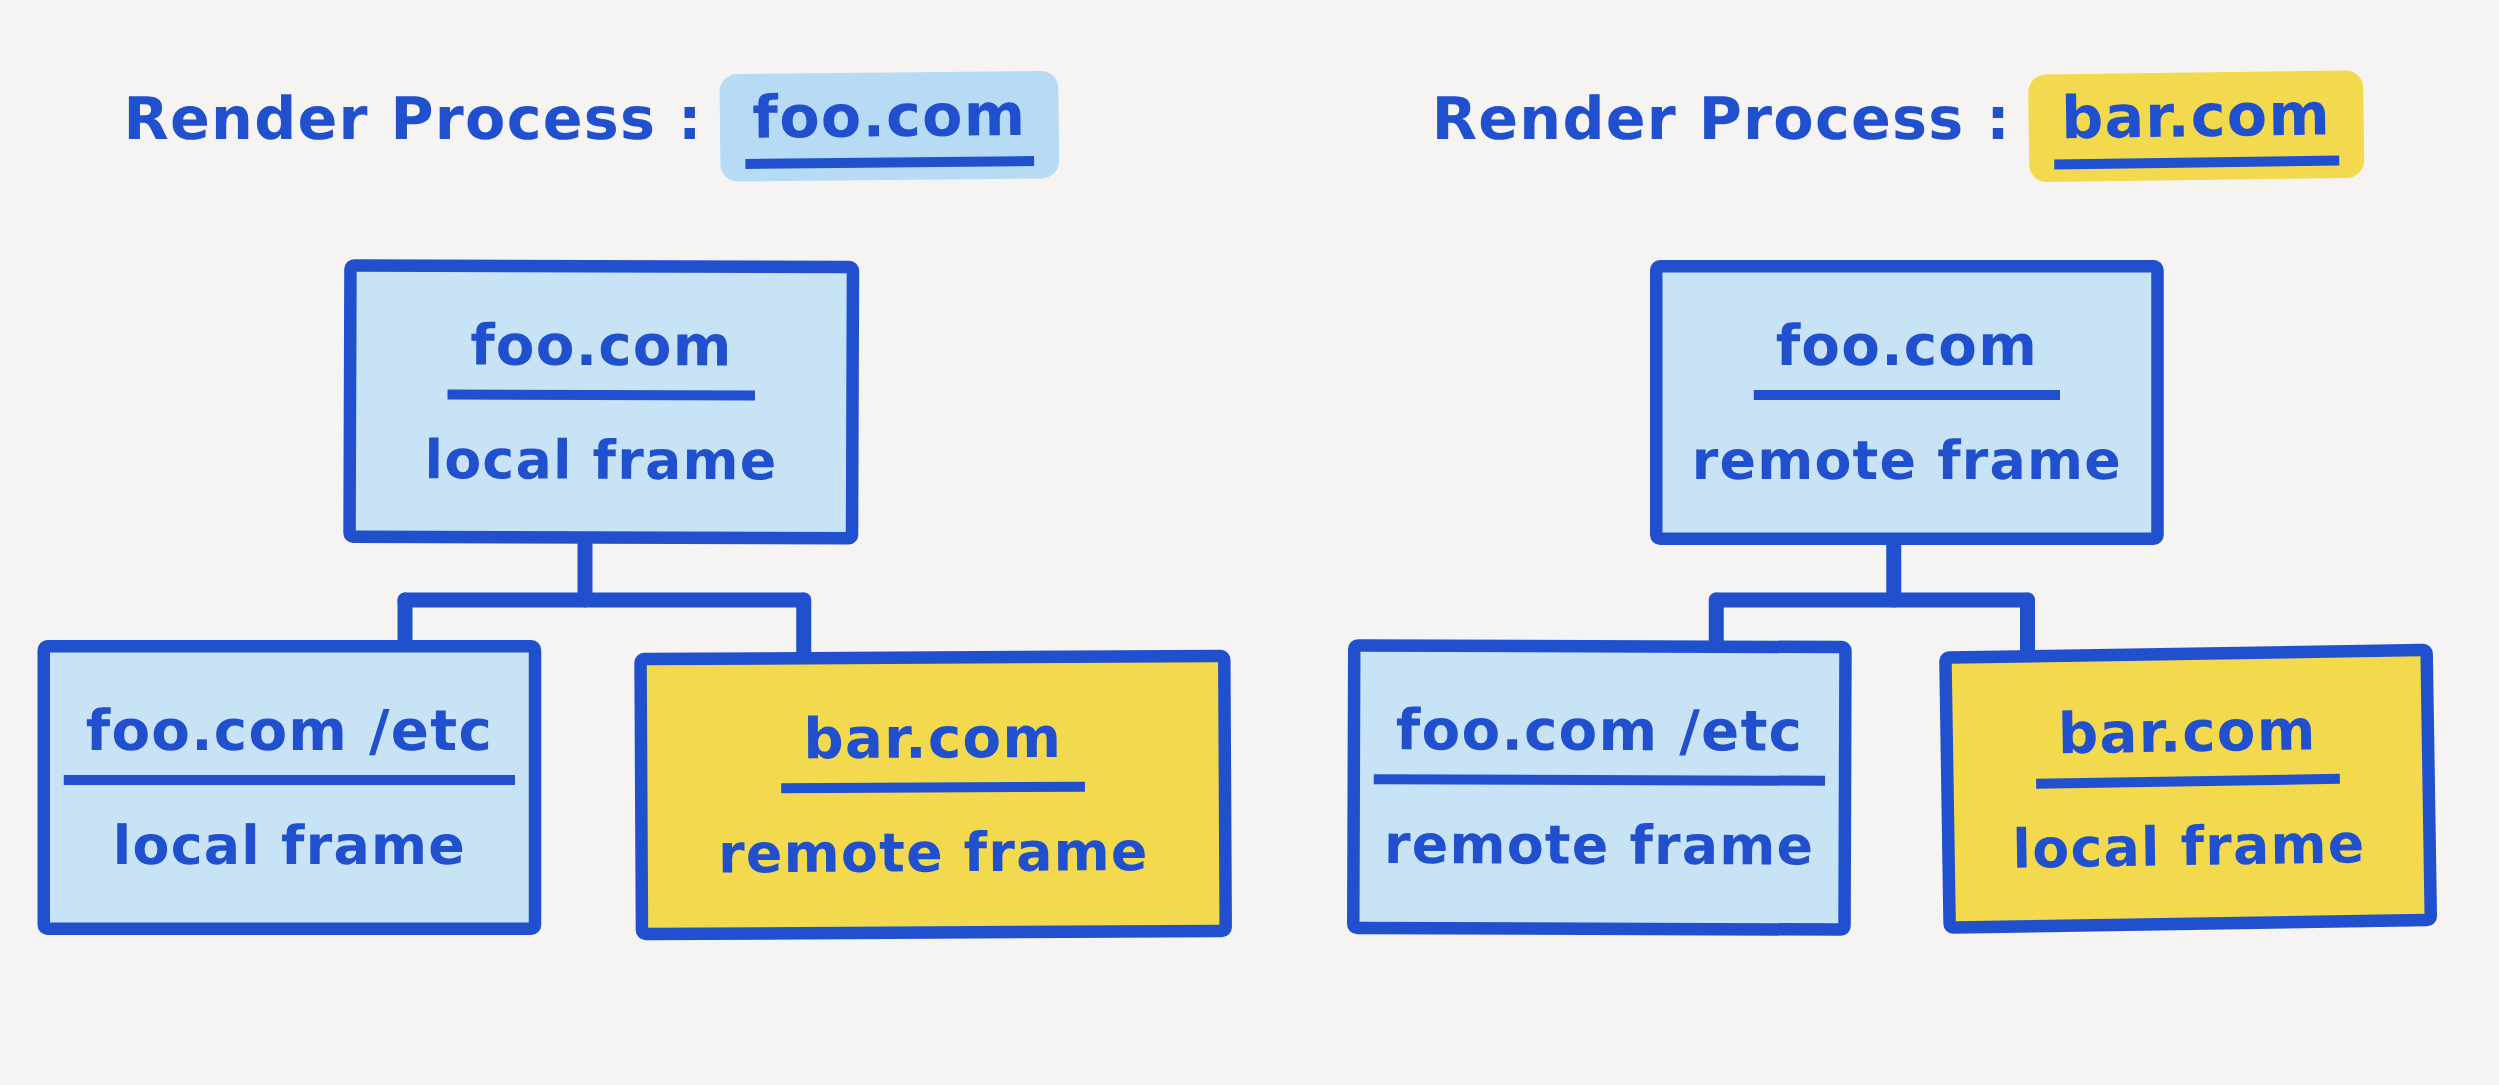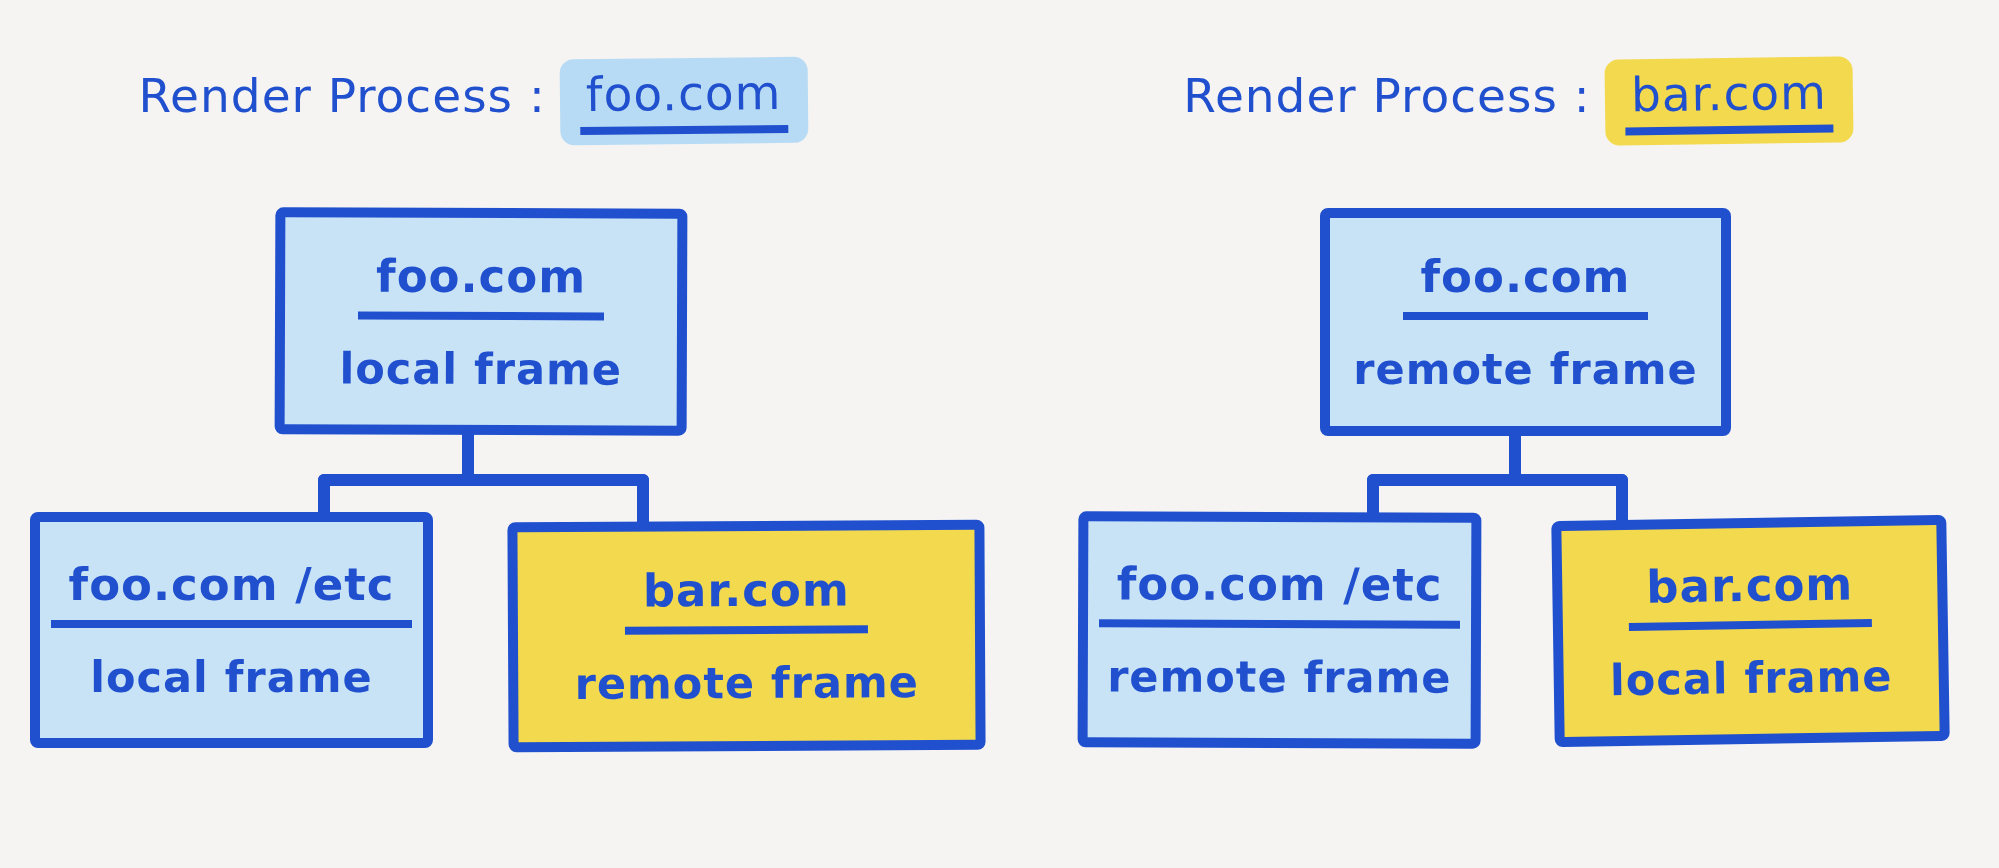--- a/index.html
+++ b/index.html
@@ -13,21 +13,21 @@
   html,body{margin:0;padding:0;}
   body{background:var(--bg);font-family:"DejaVu Sans",sans-serif;}
   .canvas{
     position:relative;width:1999px;height:868px;background:var(--bg);
     overflow:hidden;color:var(--ink);
   }
   
   .title{
     position:absolute;top:58px;width:720px;
     display:flex;align-items:flex-start;justify-content:center;gap:14px;
-    font-size:47px;font-weight:normal;letter-spacing:1px;white-space:nowrap;
+    font-size:47px;font-weight:bold;letter-spacing:1px;white-space:nowrap;
   }
   .title-prefix{padding-top:10px;}
   .hl{padding:8px 20px 10px;border-radius:14px;}
   .hl.blue{background:var(--blue-hl);transform:rotate(-0.6deg);}
   .hl.yellow{background:var(--yellow-hl);transform:rotate(-0.8deg);}
   .hl .u{display:inline-block;border-bottom:8px solid var(--ink);padding:0 6px 5px;}
   #title-foo{left:113px;}
   #title-bar{left:1158px;}
   
   .box{

